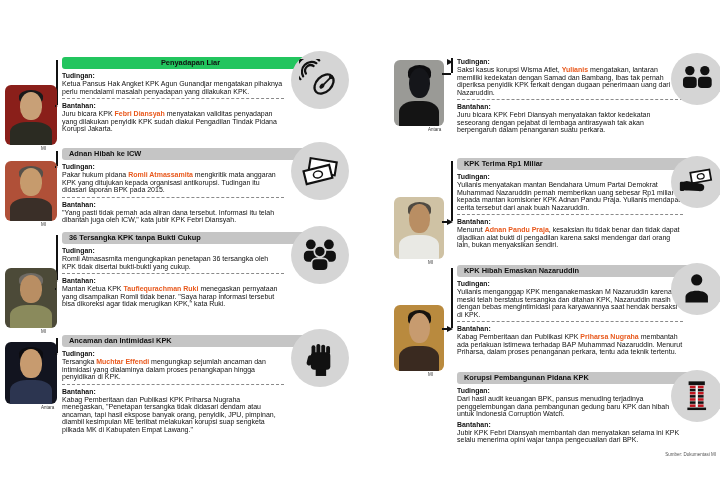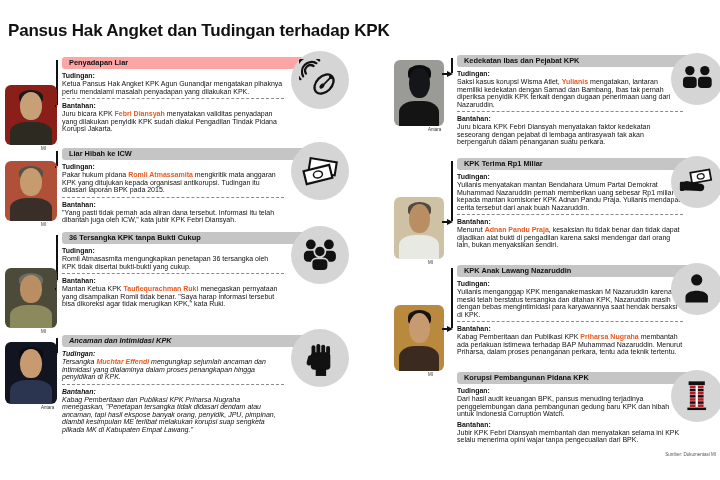--- a/index.html
+++ b/index.html
@@ -25,25 +25,24 @@
   .photo{position:absolute;border-radius:6px;overflow:hidden;}
   .p-body{position:absolute;left:10%;right:10%;bottom:-4%;height:42%;border-radius:40% 40% 0 0;}
   .p-head{position:absolute;left:29%;top:12%;width:42%;height:46%;border-radius:50% 50% 46% 46%;}
   .p-hair{position:absolute;left:27%;top:8%;width:46%;height:22%;border-radius:50% 50% 30% 30%;}
   .credit{position:absolute;font-size:4.5px;color:#333;}
 </style>
 </head>
 <body>
 
 <div id="page">
-  <h1 id="title">Pansus Hak Angket dan Tudingan terhadap KPK</h1>
   <div id="source">Sumber: Dokumentasi MI</div>
   <div id="items-root">
       <section class="item" style="left: 62px; top: 57px; width: 250px;">
-        <div class="hdr" style="background: #fca5a5;"><span>Penyadapan Liar</span></div>
+        <div class="hdr" style="background: #22c55e; text-align: center;"><span>Penyadapan Liar</span></div>
         <div style="width: 222px;">
           <div class="sec">
             <div class="lblrow">Tudingan:</div>
             <p class="para"><span>Ketua Pansus Hak Angket KPK Agun Gunandjar mengatakan pihaknya perlu mendalami masalah penyadapan yang dilakukan KPK.</span></p>
           </div>
           <div class="dash"></div>
           <div class="sec">
             <div class="lblrow arrow-row">Bantahan:<span class="arrow"></span></div>
             <p class="para"><span>Juru bicara KPK </span><span class="hl">Febri Diansyah</span><span> menyatakan validitas penyadapan yang dilakukan penyidik KPK sudah diakui Pengadilan Tindak Pidana Korupsi Jakarta.</span></p>
           </div>
@@ -57,21 +56,21 @@
               <ellipse cx="36" cy="36" rx="16" ry="11" transform="rotate(-45 36 36)"></ellipse>
               <line x1="31" y1="41" x2="46" y2="26" stroke-width="2.5"></line>
             </g>
             <ellipse cx="33" cy="39" rx="4" ry="3" fill="#111" transform="rotate(-45 33 39)"></ellipse>
             <circle cx="46" cy="26" r="3" fill="#111"></circle>
           </svg>
         </div>
         <div class="vline" style="height: 45px;"></div>
       </section>
       <section class="item" style="left: 62px; top: 148px; width: 250px;">
-        <div class="hdr" style="background: rgb(197, 197, 197);"><span>Liar Hibah ke ICW</span></div>
+        <div class="hdr" style="background: rgb(197, 197, 197);"><span>Adnan Hibah ke ICW</span></div>
         <div style="width: 222px;">
           <div class="sec">
             <div class="lblrow arrow-row">Tudingan:<span class="arrow"></span></div>
             <p class="para"><span>Pakar hukum pidana </span><span class="hl">Romli Atmassamita</span><span> mengkritik mata anggaran KPK yang ditujukan kepada organisasi antikorupsi. Tudingan itu didasari laporan BPK pada 2015.</span></p>
           </div>
           <div class="dash"></div>
           <div class="sec">
             <div class="lblrow">Bantahan:</div>
             <p class="para"><span>"Yang pasti tidak pernah ada aliran dana tersebut. Informasi itu telah dibantah juga oleh ICW," kata jubir KPK Febri Diansyah.</span></p>
           </div>
@@ -111,21 +110,21 @@
               <rect x="33" y="24" width="20" height="16" rx="6"></rect>
             </g>
             <g fill="#111" stroke="#d5d5d5" stroke-width="2.4">
               <circle cx="30" cy="25" r="8"></circle>
               <rect x="18" y="35" width="24" height="18" rx="7"></rect>
             </g>
           </svg>
         </div>
         <div class="vline" style="height: 45px;"></div>
       </section>
-      <section class="item" style="left: 62px; top: 335px; width: 250px; font-style: italic;">
+      <section class="item" style="left: 62px; top: 335px; width: 250px;">
         <div class="hdr" style="background: rgb(197, 197, 197);"><span>Ancaman dan Intimidasi KPK</span></div>
         <div style="width: 222px;">
           <div class="sec">
             <div class="lblrow arrow-row">Tudingan:<span class="arrow"></span></div>
             <p class="para"><span>Tersangka </span><span class="hl">Muchtar Effendi</span><span> mengungkap sejumlah ancaman dan intimidasi yang dialaminya dalam proses penangkapan hingga penyidikan di KPK.</span></p>
           </div>
           <div class="dash"></div>
           <div class="sec">
             <div class="lblrow">Bantahan:</div>
             <p class="para"><span>Kabag Pemberitaan dan Publikasi KPK Priharsa Nugraha menegaskan, "Penetapan tersangka tidak didasari dendam atau ancaman, tapi hasil ekspose banyak orang, penyidik, JPU, pimpinan, diambil kesimpulan ME terlibat melakukan korupsi suap sengketa pilkada MK di Kabupaten Empat Lawang."</span></p>
@@ -140,21 +139,20 @@
               <rect x="25" y="10" width="5.6" height="15" rx="2.6"></rect>
               <rect x="32" y="11" width="5.6" height="14" rx="2.6"></rect>
               <rect x="39" y="13" width="5.6" height="12" rx="2.6"></rect>
               <rect x="12" y="26" width="7" height="15" rx="3.4" transform="rotate(14 15 33)"></rect>
             </g>
           </svg>
         </div>
         <div class="vline" style="height: 15px;"></div>
       </section>
       <section class="item" style="left: 457px; top: 55px; width: 250px;">
-        <div class="hdr" style="background: rgb(197, 197, 197);"><span>Kedekatan Ibas dan Pejabat KPK</span></div>
         <div style="width: 226px;">
           <div class="sec">
             <div class="lblrow arrow-row">Tudingan:<span class="arrow"></span></div>
             <p class="para"><span>Saksi kasus korupsi Wisma Atlet, </span><span class="hl">Yulianis</span><span> mengatakan, lantaran memiliki kedekatan dengan Samad dan Bambang, Ibas tak pernah diperiksa penyidik KPK terkait dengan dugaan penerimaan uang dari Nazaruddin.</span></p>
           </div>
           <div class="dash"></div>
           <div class="sec">
             <div class="lblrow">Bantahan:</div>
             <p class="para"><span>Juru bicara KPK Febri Diansyah menyatakan faktor kedekatan seseorang dengan pejabat di lembaga antirasywah tak akan berpengaruh dalam penanganan suatu perkara.</span></p>
           </div>
@@ -190,21 +188,21 @@
               <rect x="21" y="13" width="31" height="17" fill="#fff" stroke="#111" stroke-width="2.8"></rect>
               <ellipse cx="36.5" cy="21.5" rx="5.5" ry="4.2" fill="none" stroke="#111" stroke-width="2"></ellipse>
             </g>
             <path d="M5 42 q-3 -12 9 -13 l21 4 q8 1.5 7 7 q-1 6 -9 5 l-16 -1 q-9 0 -12 -2 z" fill="#111"></path>
             <rect x="3" y="30" width="7" height="15" rx="2" fill="#111"></rect>
           </svg>
         </div>
         <div class="vline" style="height: 60px;"></div>
       </section>
       <section class="item" style="left: 457px; top: 265px; width: 250px;">
-        <div class="hdr" style="background: rgb(197, 197, 197);"><span>KPK Anak Lawang Nazaruddin</span></div>
+        <div class="hdr" style="background: rgb(197, 197, 197);"><span>KPK Hibah Emaskan Nazaruddin</span></div>
         <div style="width: 226px;">
           <div class="sec">
             <div class="lblrow">Tudingan:</div>
             <p class="para"><span>Yulianis menganggap KPK menganakemaskan M Nazaruddin karena meski telah berstatus tersangka dan ditahan KPK, Nazaruddin masih dengan bebas mengintimidasi para karyawannya saat hendak bersaksi di KPK.</span></p>
           </div>
           <div class="dash"></div>
           <div class="sec">
             <div class="lblrow arrow-row">Bantahan:<span class="arrow"></span></div>
             <p class="para"><span>Kabag Pemberitaan dan Publikasi KPK </span><span class="hl">Priharsa Nugraha</span><span> membantah ada perlakuan istimewa terhadap BAP Muhammad Nazaruddin. Menurut Priharsa, dalam proses penanganan perkara, tentu ada teknik tertentu.</span></p>
           </div>

